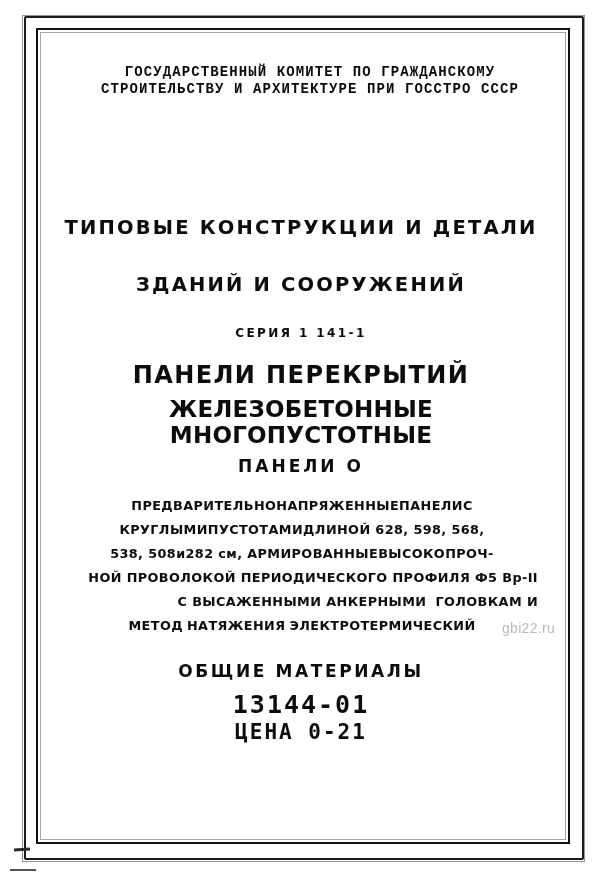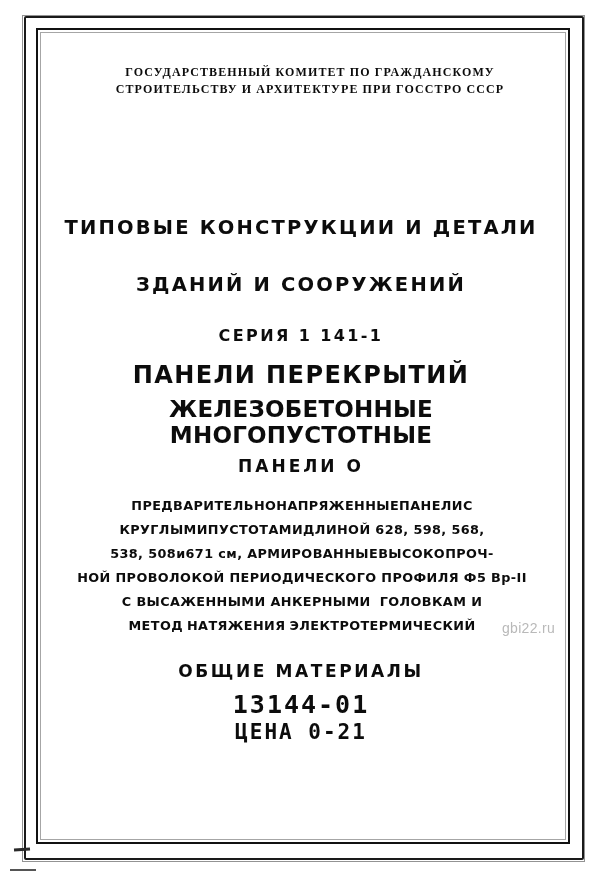--- a/index.html
+++ b/index.html
@@ -69,25 +69,25 @@
     height: 796px;
     color: #0c0c0c;
   }
 
   .org-header {
     position: absolute;
     left: 44px;
     top: 28px;
     width: 440px;
     text-align: center;
-    font-size: 12px;
+    font-size: 14px;
     font-weight: bold;
     letter-spacing: 1.1px;
     line-height: 17px;
-    font-family: Liberation Serif, serif;
+    font-family: Liberation Mono, monospace;
   }
   .org-header div { white-space: nowrap; }
 
   .title-block {
     position: absolute;
     left: 0;
     top: 180px;
     width: 510px;
     text-align: center;
   }
@@ -104,21 +104,21 @@
     letter-spacing: 2.2px;
     font-family: "DejaVu Sans", sans-serif;
   }
 
   .series {
     position: absolute;
     left: 0;
     top: 290px;
     width: 510px;
     text-align: center;
-    font-size: 16px;
+    font-size: 12px;
     font-weight: bold;
     letter-spacing: 2.4px;
     font-family: "DejaVu Sans", sans-serif;
   }
 
   .main-title {
     position: absolute;
     left: 0;
     top: 325px;
     width: 510px;
@@ -164,21 +164,21 @@
   .description .row {
     display: flex;
     justify-content: center;
     white-space: nowrap;
   }
   .description .row.center {
     justify-content: center;
     gap: 4px;
   }
   .description .row.left {
-    justify-content: center;
+    justify-content: flex-end;
     gap: 9px;
   }
 
   .materials {
     position: absolute;
     left: 0;
     top: 625px;
     width: 510px;
     text-align: center;
     font-size: 17px;
@@ -276,21 +276,21 @@
         <span>С</span>
       </div>
       <div class="row">
         <span>КРУГЛЫМИ</span>
         <span>ПУСТОТАМИ</span>
         <span>ДЛИНОЙ 628, 598, 568,</span>
       </div>
       <div class="row">
         <span>538, 508</span>
         <span>и</span>
-        <span>671 см, АРМИРОВАННЫЕ</span>
+        <span>282 см, АРМИРОВАННЫЕ</span>
         <span>ВЫСОКОПРОЧ-</span>
       </div>
       <div class="row left">
         <span>НОЙ ПРОВОЛОКОЙ ПЕРИОДИЧЕСКОГО ПРОФИЛЯ Ф5 Вр-II</span>
       </div>
       <div class="row left">
         <span>С ВЫСАЖЕННЫМИ АНКЕРНЫМИ</span>
         <span>ГОЛОВКАМ И</span>
       </div>
       <div class="row center">

